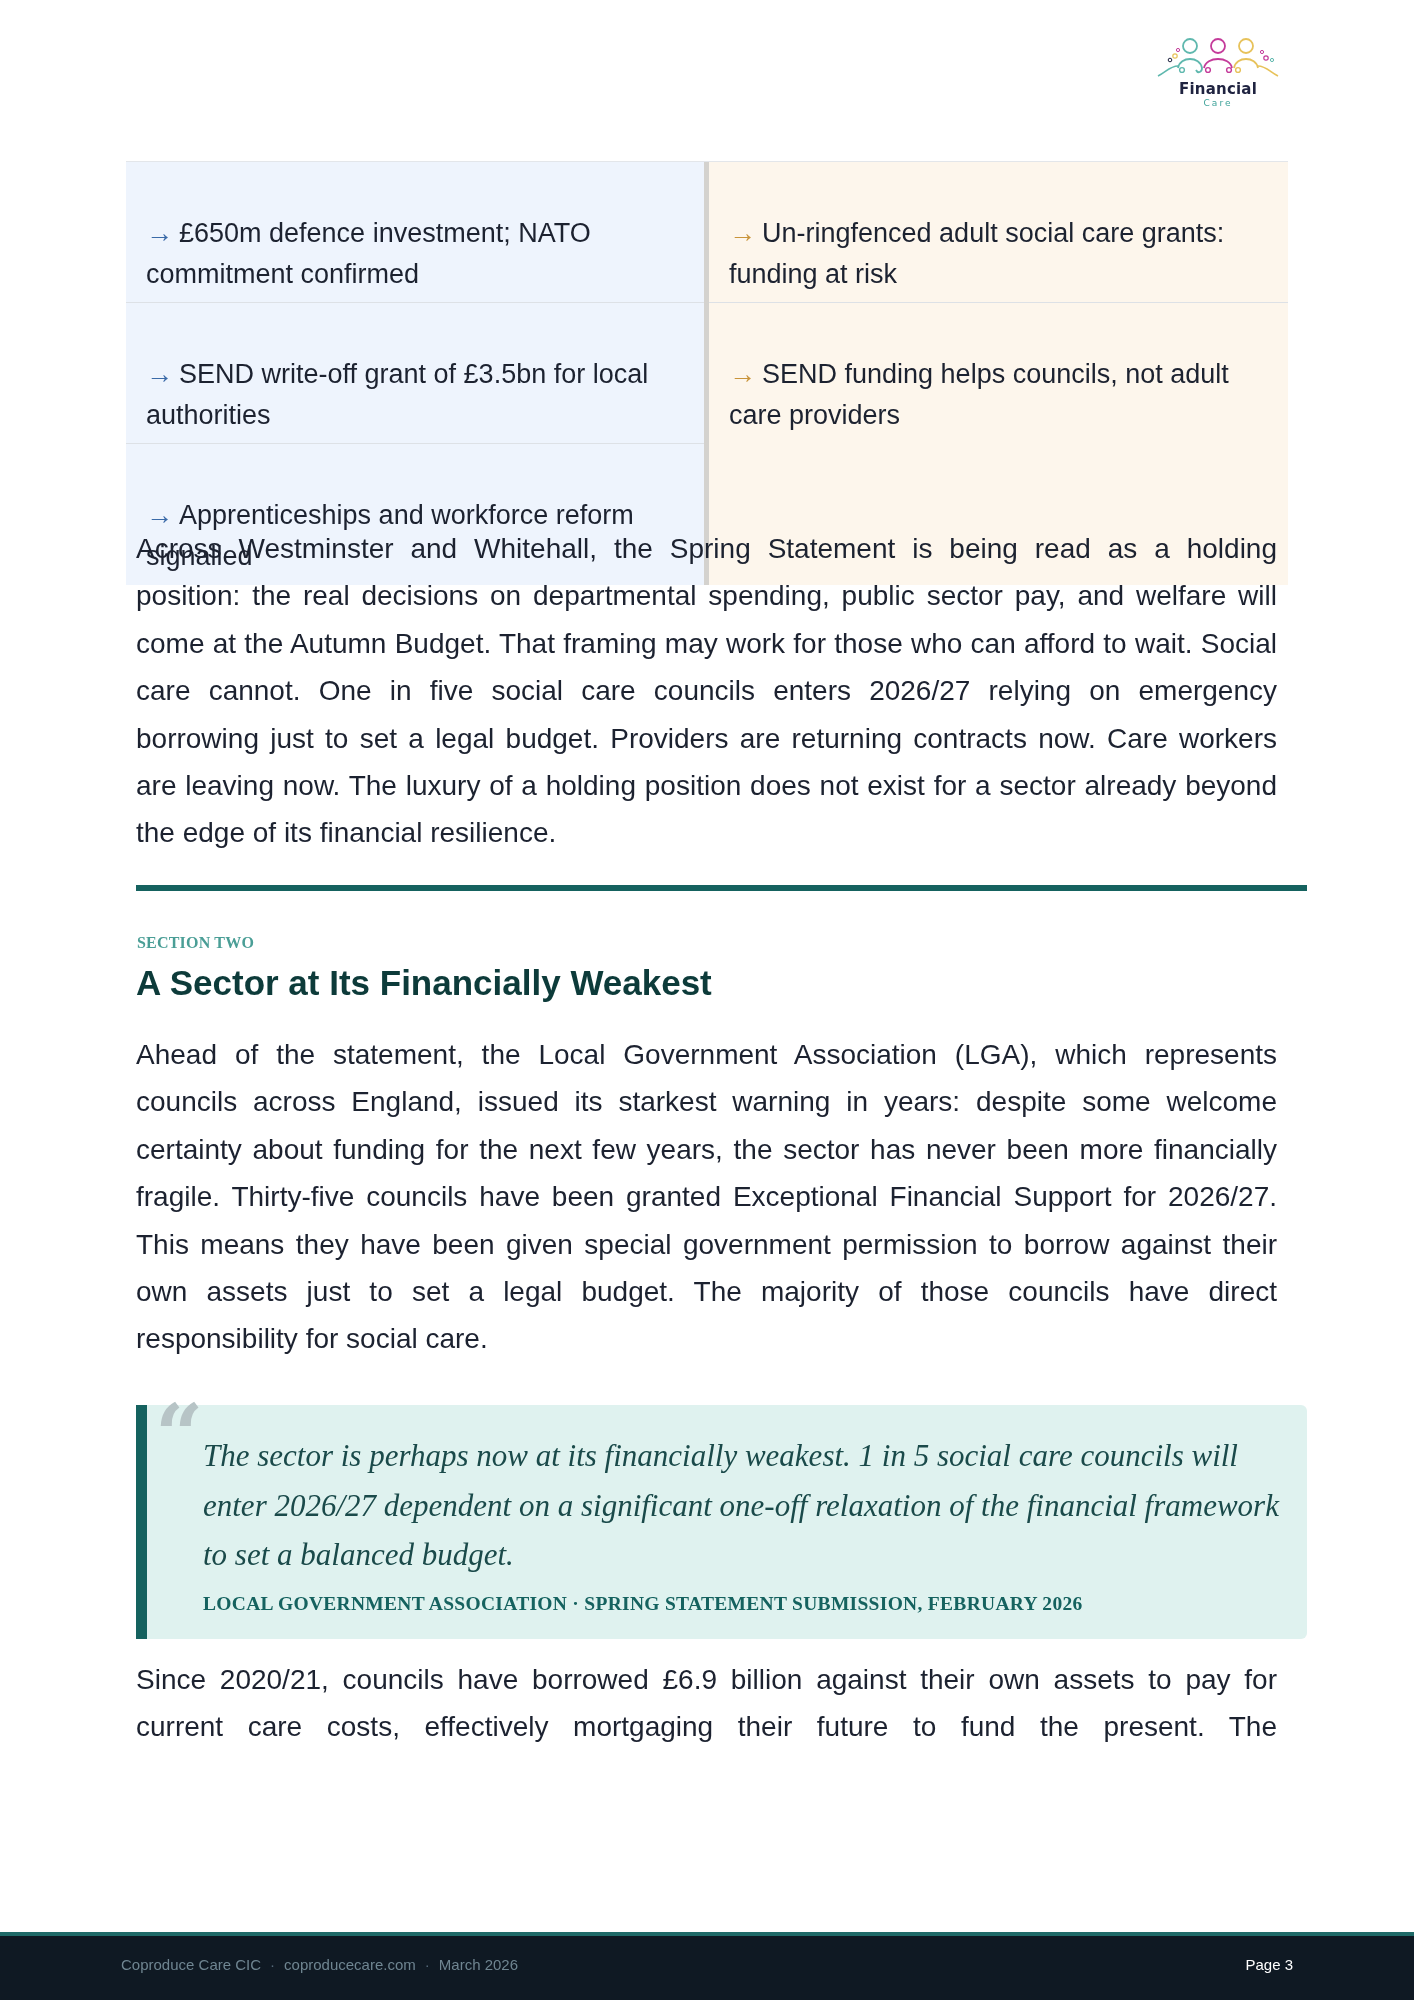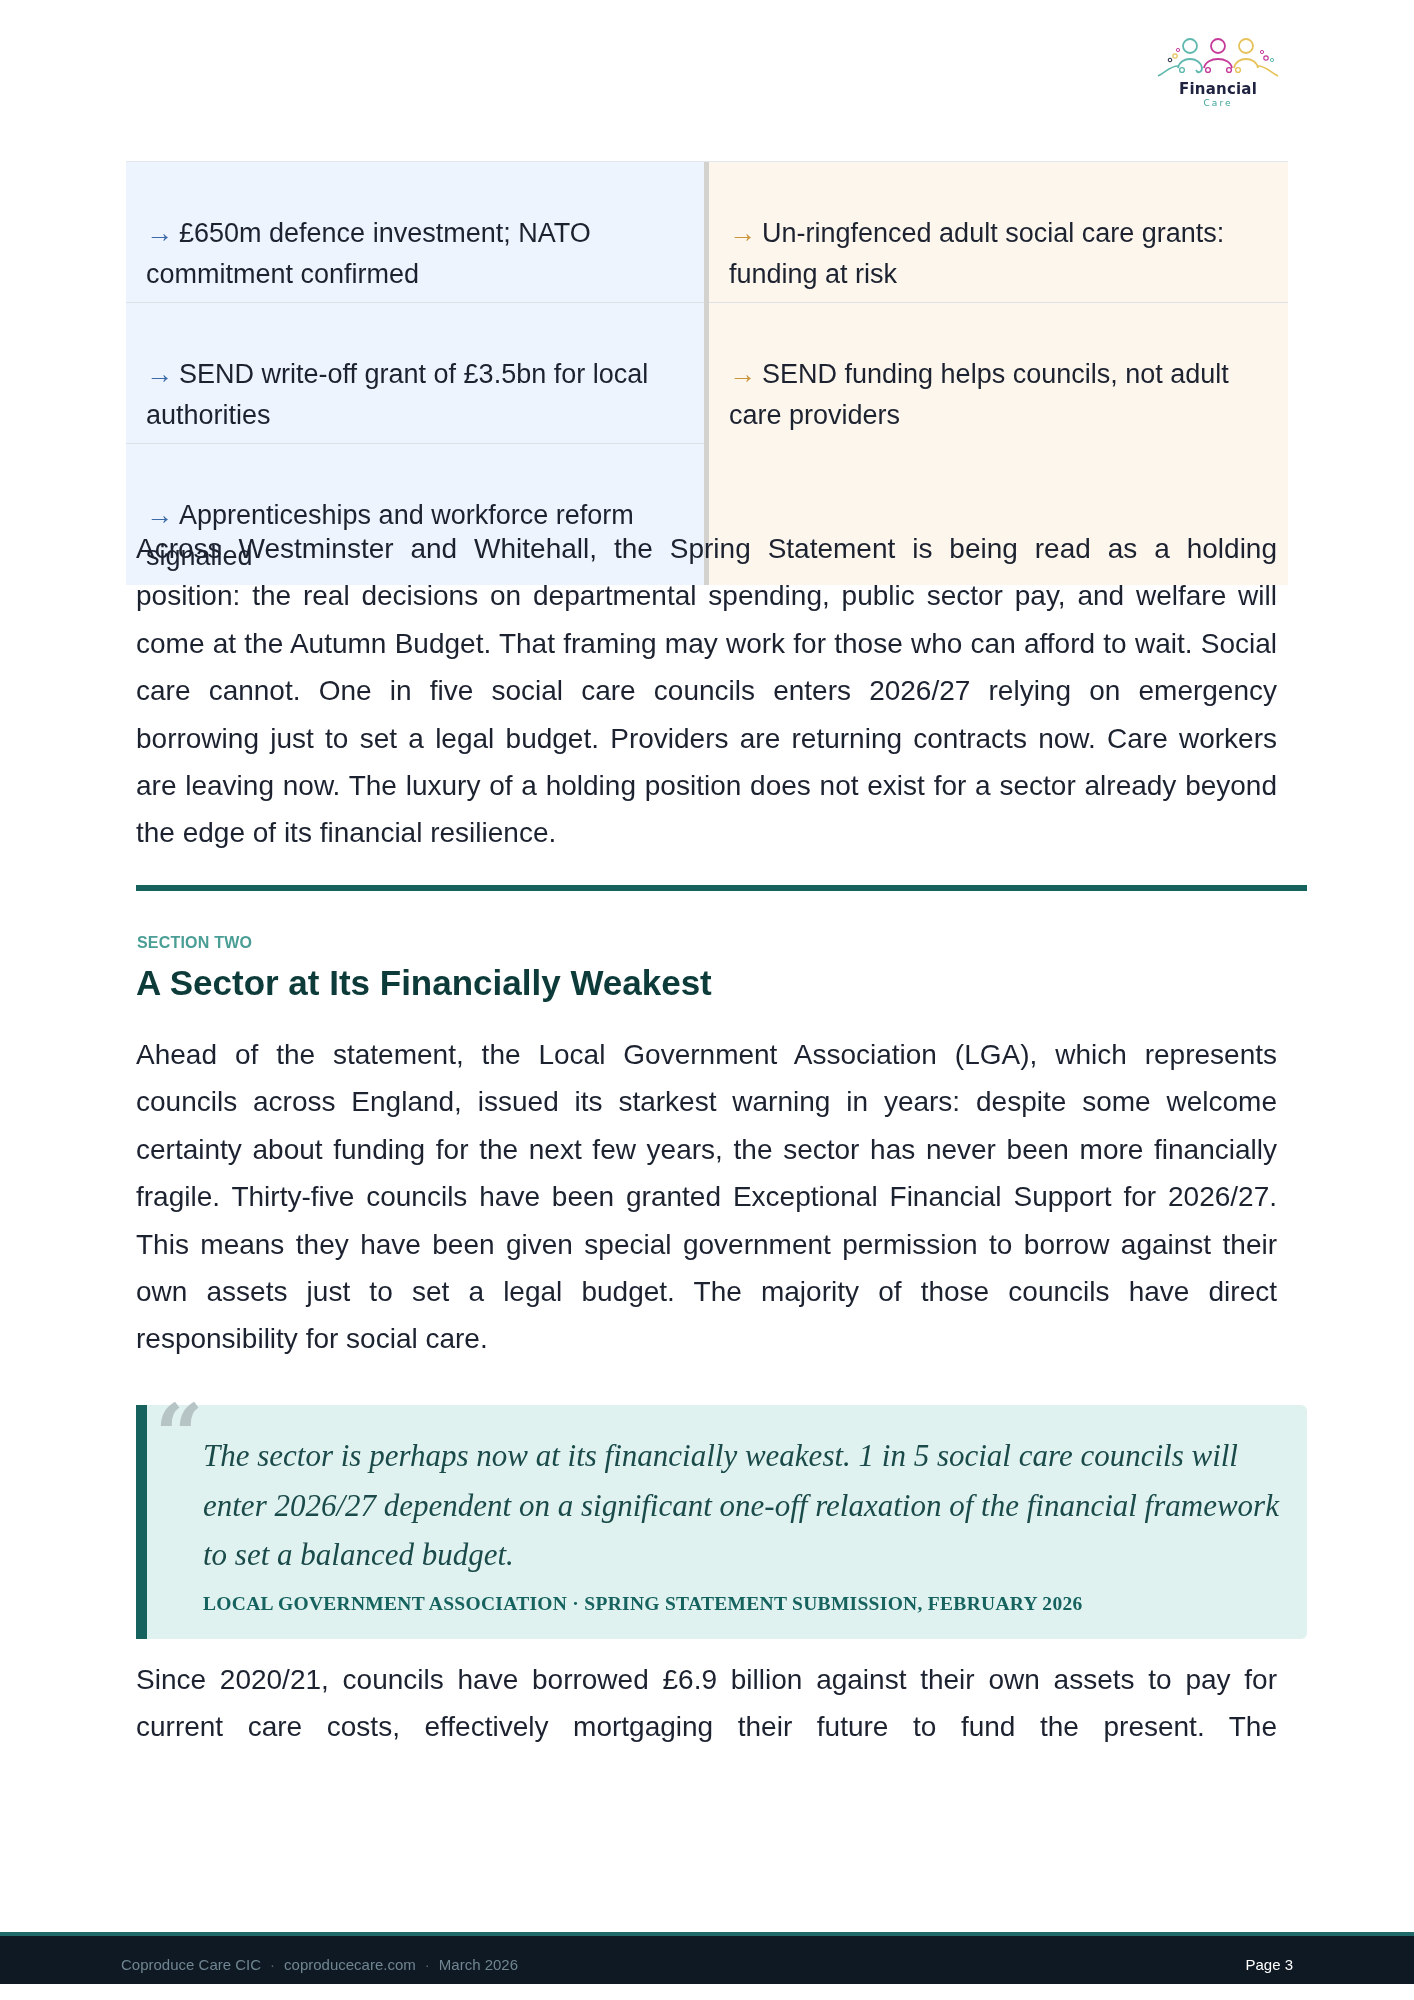--- a/index.html
+++ b/index.html
@@ -52,21 +52,21 @@
   .p1 { top: 525px; }
   .p2 { top: 1031px; }
   .p3 { top: 1656px; text-align-last: justify; }
 
   .section-rule {
     position: absolute; left: 136px; top: 885px; width: 1171px; height: 6px;
     background: #15625f;
   }
   .section-label {
     position: absolute; left: 137px; top: 934px;
-    font-size: 16px; font-weight: bold; color: #4a9e96; letter-spacing: 0.2px;
+    font-size: 16px; font-weight: bold; color: #4a9e96; letter-spacing: 0.2px; font-family: Liberation Serif, serif;
   }
   .section-title {
     position: absolute; left: 136px; top: 963px;
     font-size: 35px; font-weight: bold; color: #0d3b3a; margin: 0;
   }
 
   .quote {
     position: absolute; left: 136px; top: 1405px; width: 1171px; height: 234px;
     background: #dff2ef; border-radius: 0 6px 6px 0; box-sizing: border-box;
     border-left: 11px solid #15625f;
@@ -81,21 +81,21 @@
     font-family: "Liberation Serif", serif; font-style: italic;
     font-size: 31px; line-height: 49.5px; color: #1a4a4a;
   }
   .quote-cite {
     position: absolute; left: 56px; top: 188px;
     font-family: "Liberation Serif", serif; font-weight: bold;
     font-size: 19.5px; color: #15625f; letter-spacing: 0.3px;
   }
 
   .footer {
-    position: absolute; left: 0; top: 1932px; width: 1414px; height: 52px;
+    position: absolute; left: 0; top: 1932px; width: 1414px; height: 68px;
     background: #0f1923; border-top: 4px solid #1f6a68; box-sizing: border-box;
   }
   .footer-left {
     position: absolute; left: 121px; top: 20px;
     font-size: 15px; color: #6f8591;
   }
   .footer-left .sep { margin: 0 9px; color: #55697a; }
   .footer-right {
     position: absolute; right: 121px; top: 20px;
     font-size: 15px; color: #ffffff;

